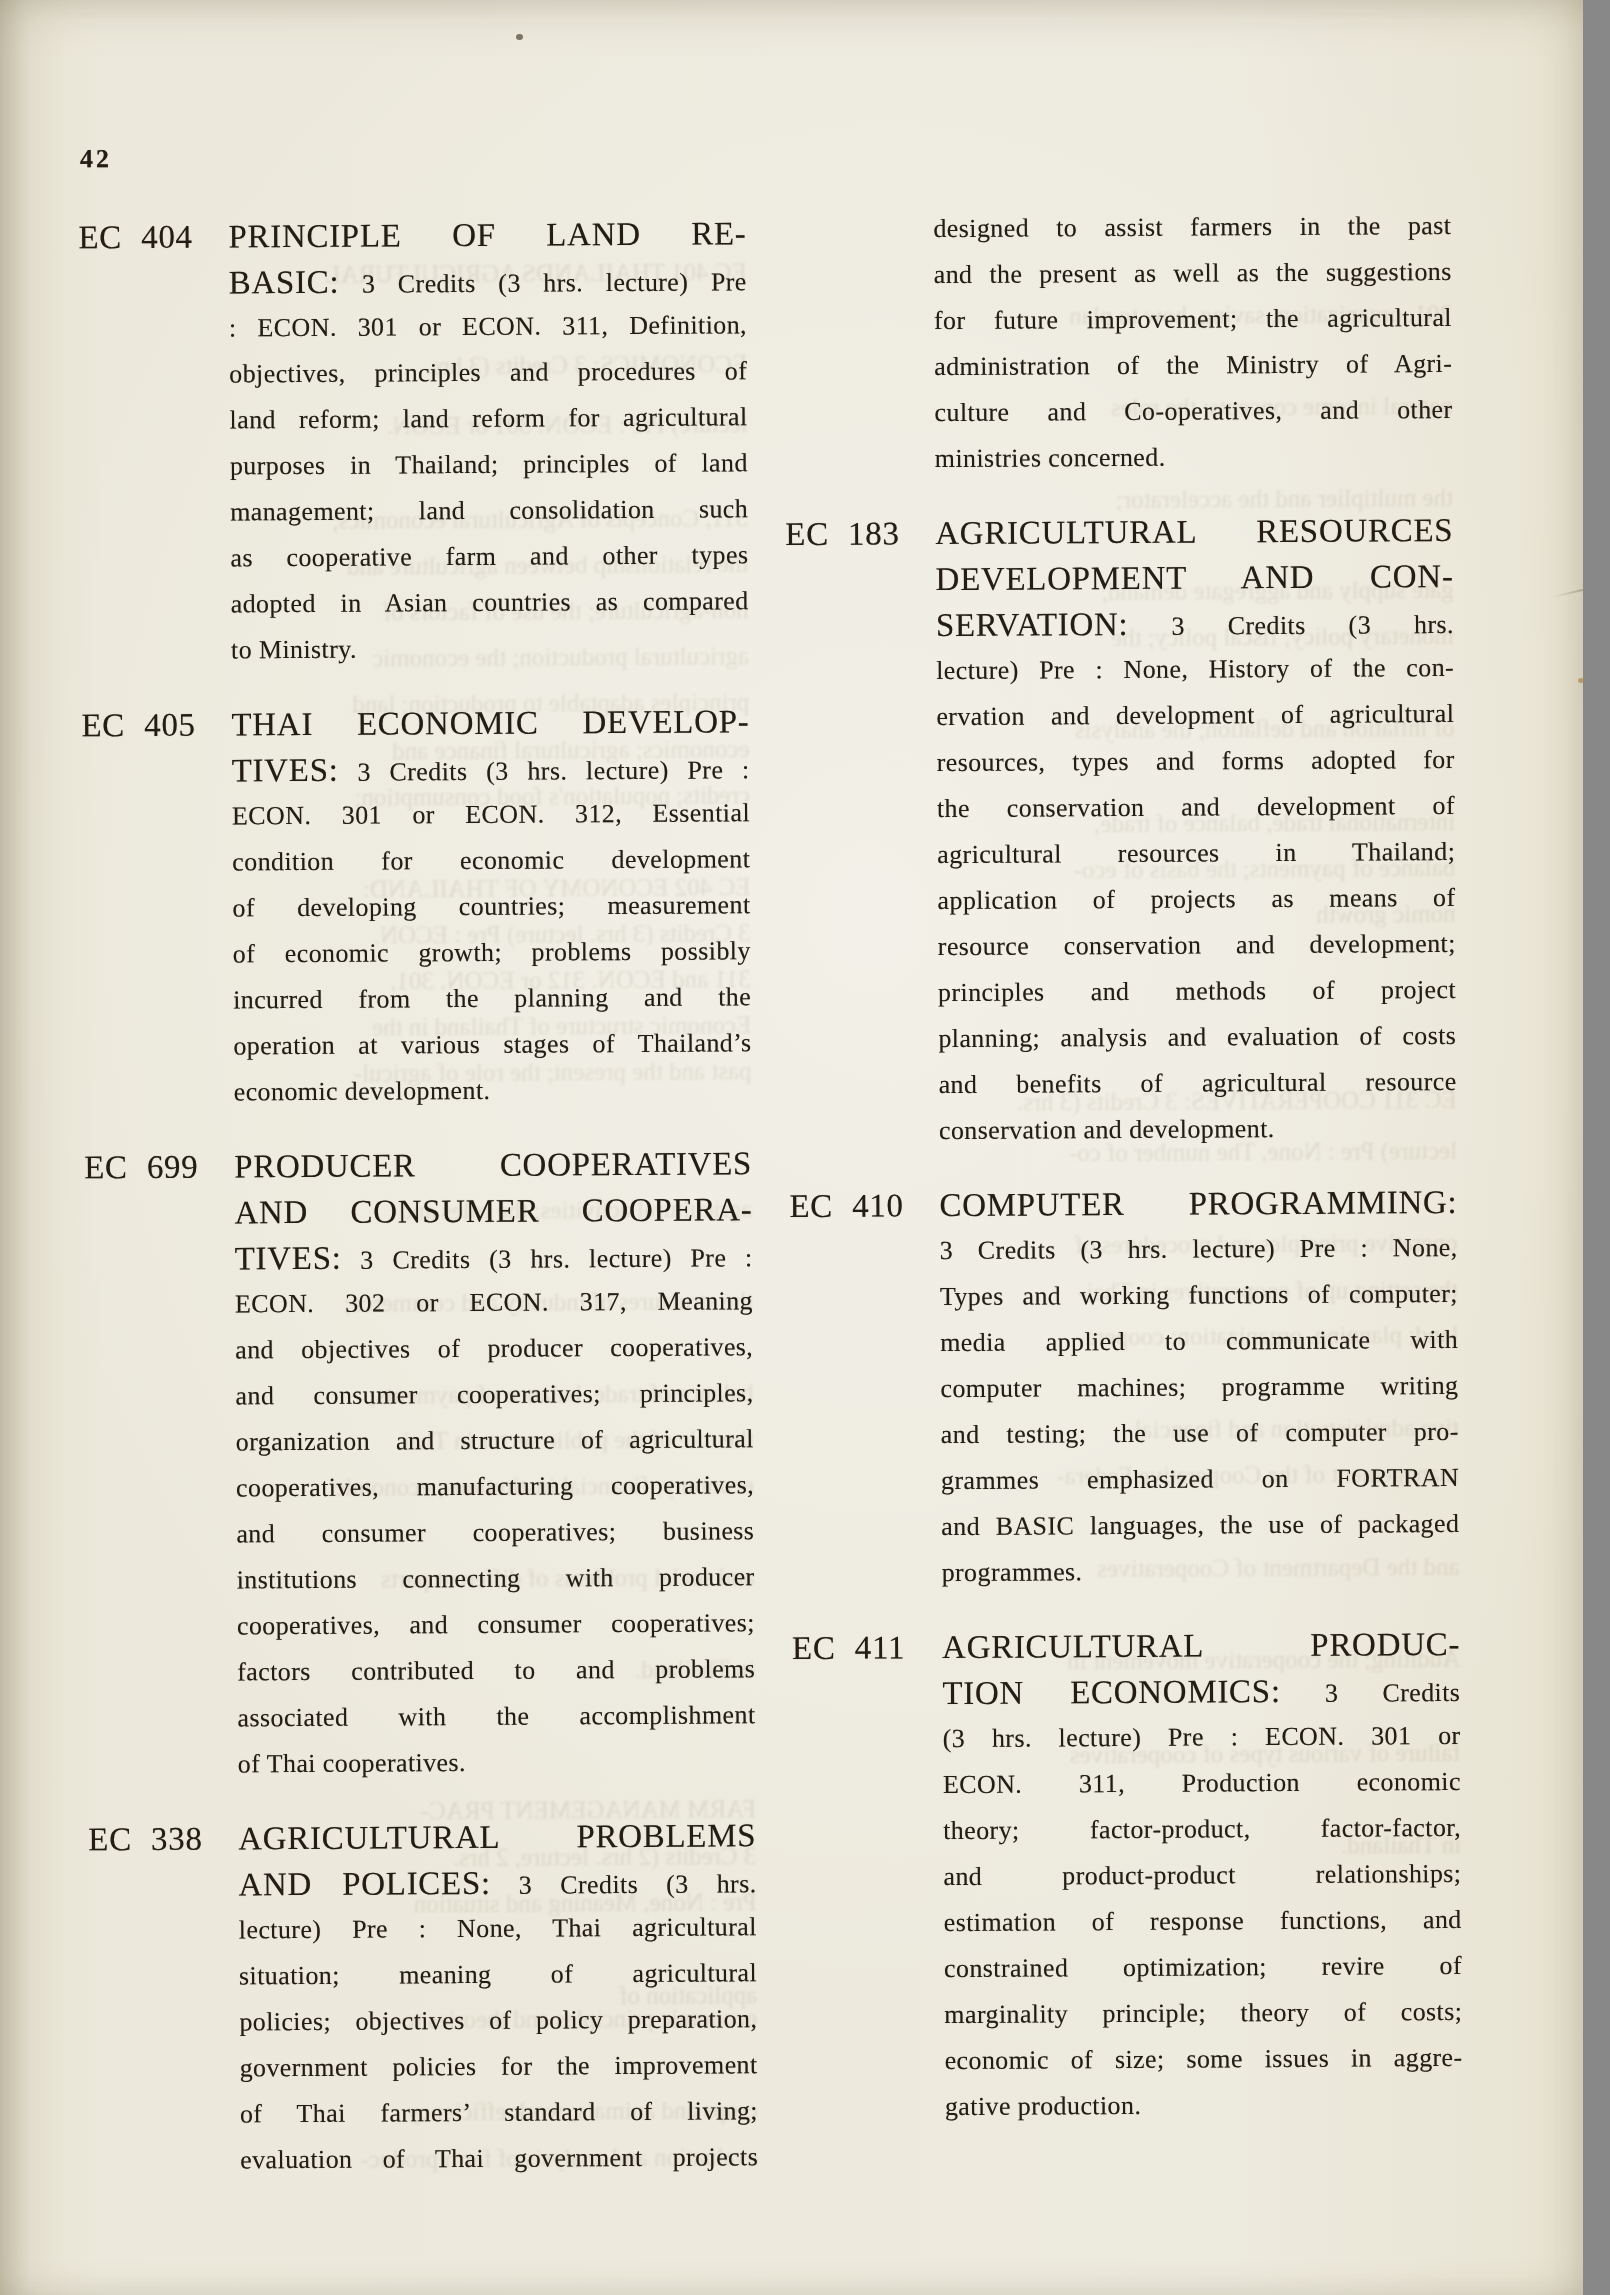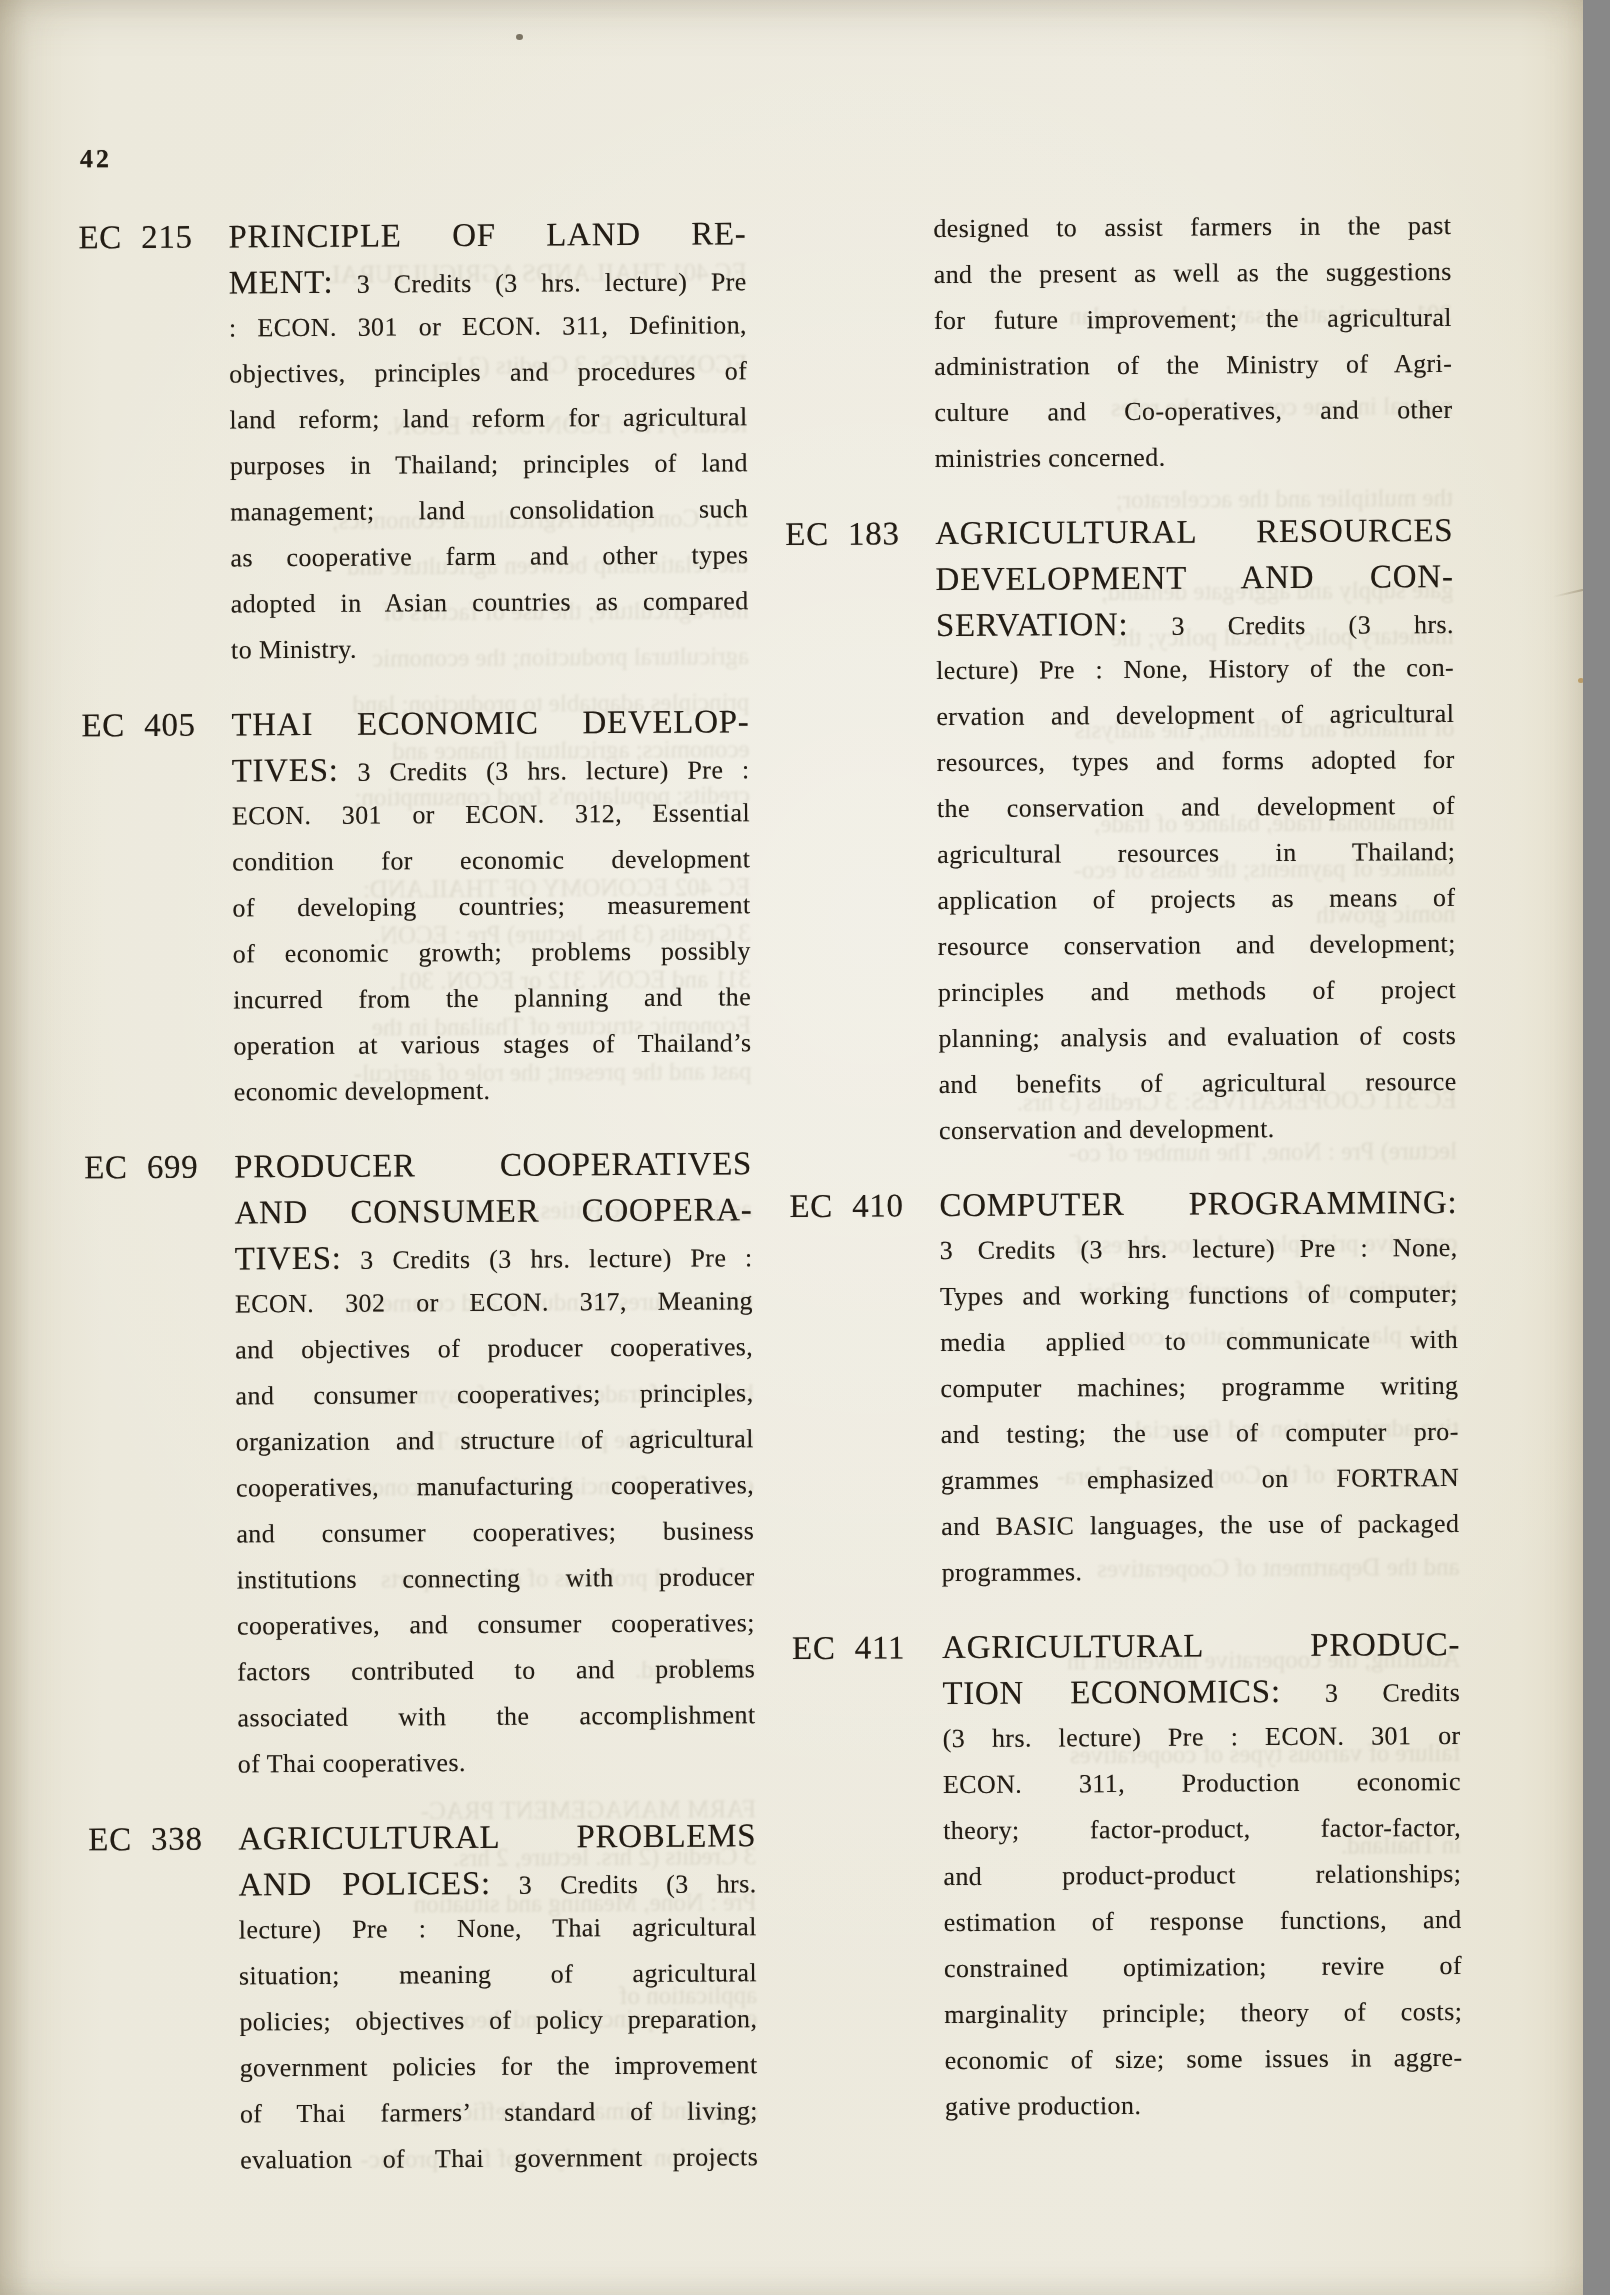--- a/index.html
+++ b/index.html
@@ -126,23 +126,23 @@
         <div class="gline" style="top: 1556px;">and the Department of Cooperatives</div>
         <div class="gline" style="top: 1648px;">Auditing; the cooperative movement in</div>
         <div class="gline" style="top: 1742px;">failure of various types of cooperatives</div>
         <div class="gline" style="top: 1834px;">in Thailand.</div>
       </div>
 
     <div class="pagenum">42</div>
 
     <div class="col col-left">
         <div class="entry">
-          <div class="code">EC 215</div>
+          <div class="code">EC 404</div>
           <div class="line j"><span class="h">PRINCIPLE OF LAND RE-</span></div>
-          <div class="line j"><span class="h">MENT:</span><span class="b"> 3 Credits (3 hrs. lecture) Pre</span></div>
+          <div class="line j"><span class="h">BASIC:</span><span class="b"> 3 Credits (3 hrs. lecture) Pre</span></div>
           <div class="line j"><span class="b">: ECON. 301 or ECON. 311, Definition,</span></div>
           <div class="line j"><span class="b">objectives, principles and procedures of</span></div>
           <div class="line j"><span class="b">land reform; land reform for agricultural</span></div>
           <div class="line j"><span class="b">purposes in Thailand; principles of land</span></div>
           <div class="line j"><span class="b">management; land consolidation such</span></div>
           <div class="line j"><span class="b">as cooperative farm and other types</span></div>
           <div class="line j"><span class="b">adopted in Asian countries as compared</span></div>
           <div class="line"><span class="b">to Ministry.</span></div>
         </div>
         <div class="entry">

